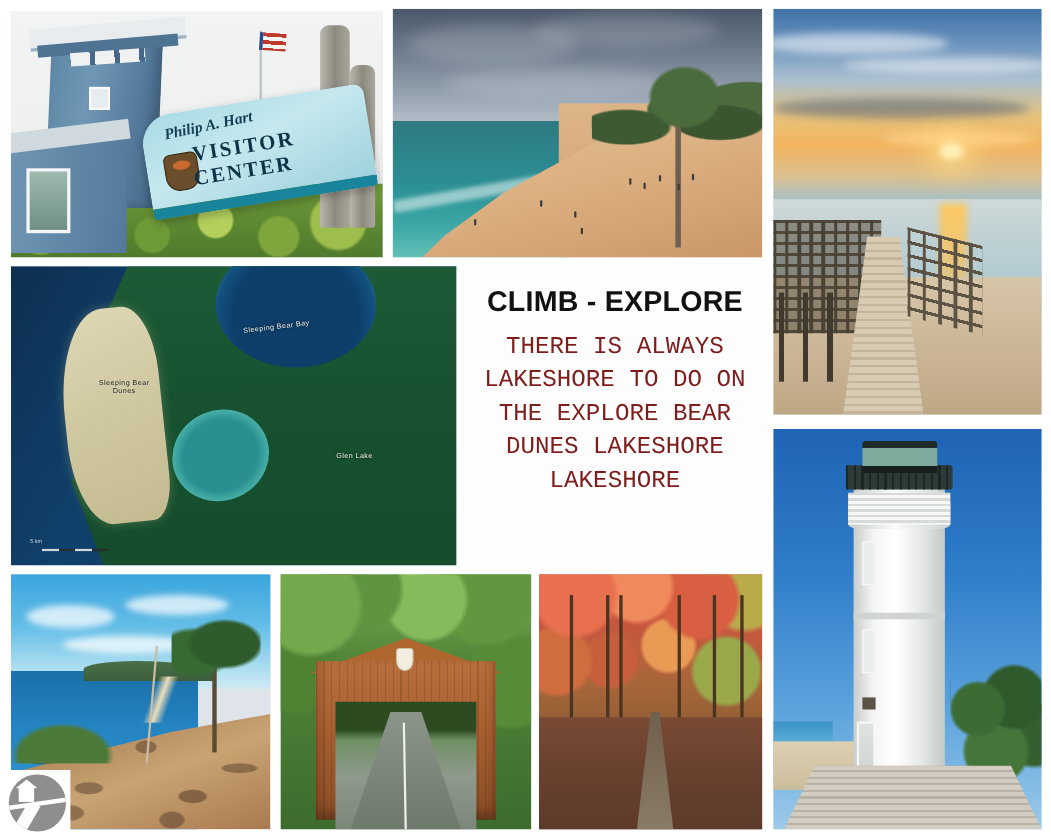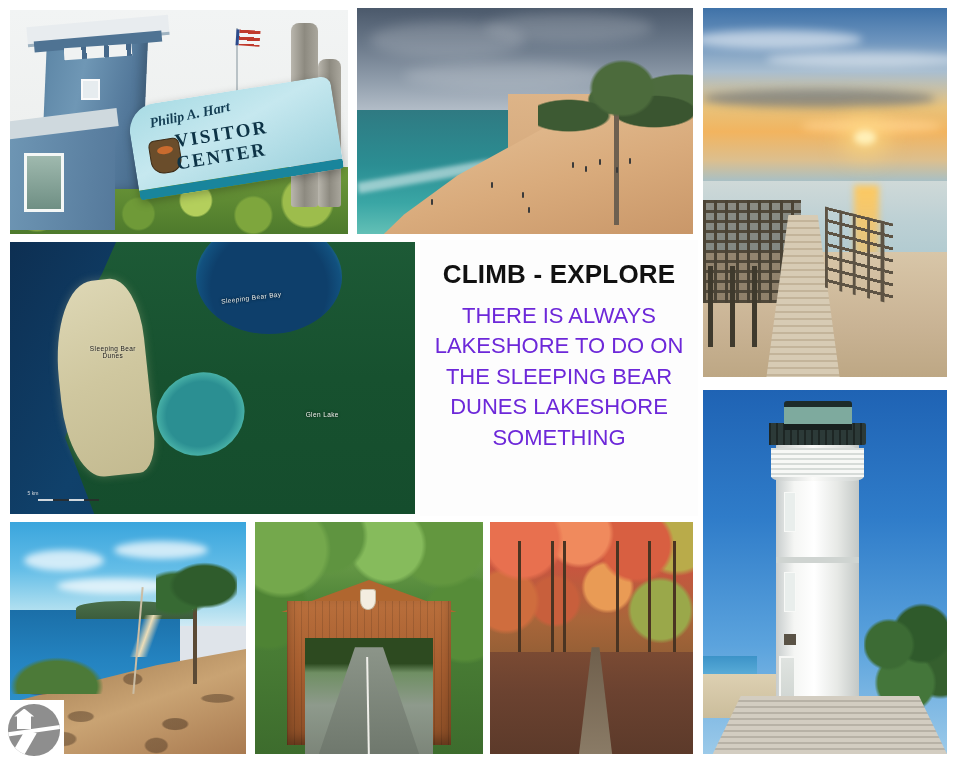--- a/index.html
+++ b/index.html
@@ -208,21 +208,21 @@
   
   #text-panel {
     position:absolute; background:#fdfdfd; text-align:center;
     display:flex; flex-direction:column; justify-content:flex-start; align-items:center;
   }
   .head-line {
     font-weight:bold; color:#111111; letter-spacing:.2px;
     line-height:1.18; white-space:nowrap;
   }
   .sub-line {
-    font-weight:400; color:#6d28d9; line-height:1.16; white-space:nowrap;
+    font-weight:400; color:#7f1d1d; line-height:1.16; white-space:nowrap;font-family:Liberation Mono, monospace;
   }
 
   
   .eb-sky { position:absolute; inset:0 0 55% 0;
     background:linear-gradient(#3aa5dd 0%, #63bde7 45%, #a8dcef 80%, #cfeaf4 100%); }
   .eb-cl { position:absolute; background:rgba(255,255,255,.72); border-radius:50%; filter:blur(3px); }
   .eb-lake { position:absolute; left:0; top:38%; width:72%; bottom:0;
     background:linear-gradient(#1b6fa8 0%, #2483c0 35%, #2f92cd 70%, #2b7fb0 100%); }
   .eb-far { position:absolute; left:28%; top:34%; width:50%; height:8%;
     background:linear-gradient(#4a6f4a,#3c5d3c); border-radius:40% 60% 0 0; }
@@ -490,23 +490,23 @@
         <div class="n">5 km</div>
       </div>
     </div>
   </div>
 
   <div id="text-panel" style="left:420px; top:240px; width:278px; height:276px; padding-top:10px;">
     <div class="head-line" style="font-size:26px; margin-top:9px;">CLIMB - EXPLORE</div>
 
     <div class="sub-line" style="font-size:22px; margin-top:13px;">THERE IS ALWAYS</div>
     <div class="sub-line" style="font-size:22px; margin-top:5px;">LAKESHORE TO DO ON</div>
-    <div class="sub-line" style="font-size:22px; margin-top:5px;">THE SLEEPING BEAR</div>
+    <div class="sub-line" style="font-size:22px; margin-top:5px;">THE EXPLORE BEAR</div>
     <div class="sub-line" style="font-size:22px; margin-top:5px;">DUNES LAKESHORE</div>
-    <div class="sub-line" style="font-size:22px; margin-top:5px;">SOMETHING</div>
+    <div class="sub-line" style="font-size:22px; margin-top:5px;">LAKESHORE</div>
   </div>
 
   <div class="tile" style="left:10px; top:522px; width:236px; height:232px;">
     <div class="ph">
       <div class="eb-sky"></div>
       <div class="eb-cl" style="left:6%; top:12%; width:34%; height:9%;"></div>
       <div class="eb-cl" style="left:44%; top:8%; width:40%; height:8%;"></div>
       <div class="eb-cl" style="left:20%; top:24%; width:50%; height:7%;"></div>
       <div class="eb-lake"></div>
       <div class="eb-far"></div>

